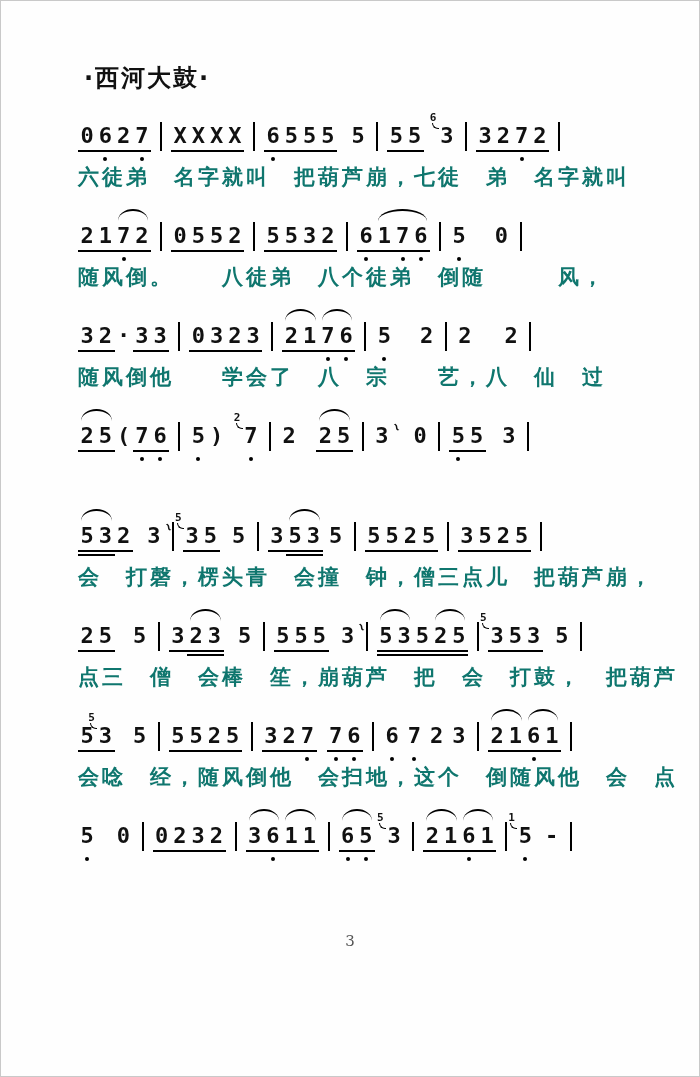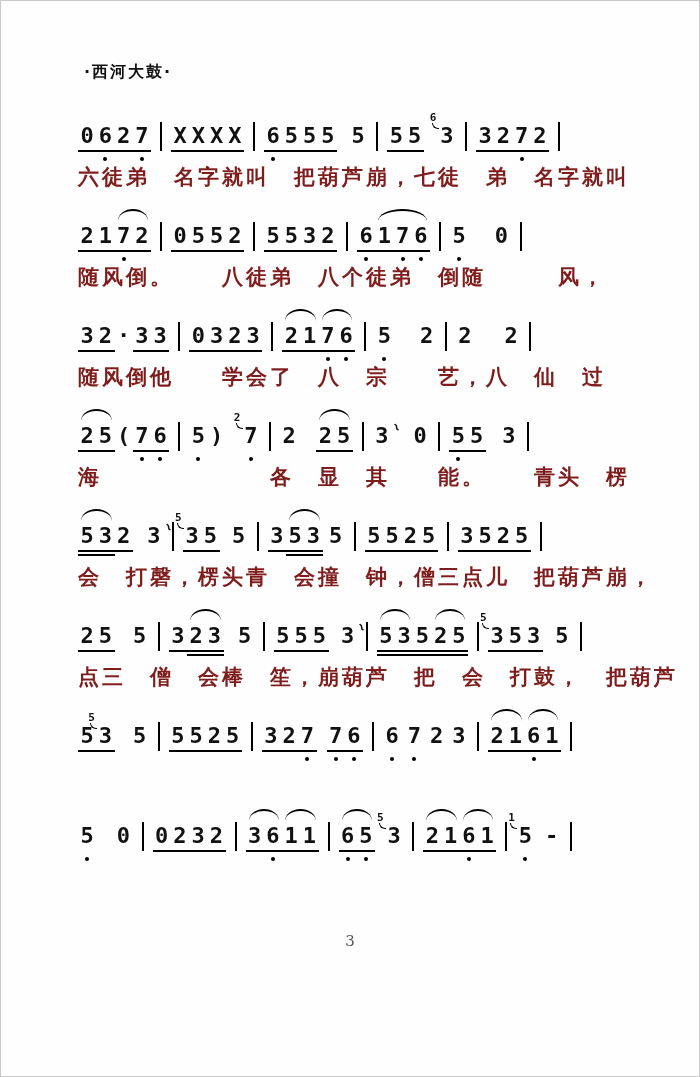--- a/index.html
+++ b/index.html
@@ -7,21 +7,21 @@
     width:700px;height:1077px;position:relative;
     background:#fefefe;color:#111;
     font-family:"DejaVu Sans", sans-serif;
     overflow:hidden;
   }
   .page-frame{
     position:absolute;inset:0;border:1px solid #c9c9c9;pointer-events:none;
   }
   .title{
     position:absolute;left:84px;top:62px;
-    font-size:16px;font-weight:800;letter-spacing:2px;
+    font-size:24px;font-weight:800;letter-spacing:2px;
     font-family:"DejaVu Sans", sans-serif;
   }
   .page-number{
     position:absolute;left:0;right:0;top:932px;text-align:center;
     font-size:15px;color:#555;font-family:"DejaVu Serif", serif;
   }
   .score-line{position:absolute;left:78px;width:545px;}
   .music-row{
     display:flex;align-items:flex-end;
     padding-top:17px;height:29px;
@@ -66,21 +66,21 @@
     border-radius:50% 50% 0 0 / 100% 100% 0 0;
   }
   .barline{
     width:2px;height:29px;background:#000;
     margin:0 9px -2px 9px;align-self:flex-end;flex:none;
   }
   .spacer{flex:none;height:1px;}
   .lyrics-row{
     margin-top:14px;
     font-size:21px;font-weight:700;letter-spacing:3px;
-    white-space:pre;color:#7f1d1d;
+    white-space:pre;color:#0f766e;
     font-family:"DejaVu Sans", sans-serif;
   }
 </style>
 </head>
 <body>
 
 <div class="page-frame"></div>
 
 <div class="title">·西河大鼓·</div>
 
@@ -208,21 +208,20 @@
         <span class="note">3<i class="wavy" style="font-style: normal;">~</i></span>
         <div class="spacer" style="width: 20px;"></div>
         <span class="note">0</span>
         <div class="barline"></div>
         <span class="note u1">5<i class="dotb"></i></span>
         <span class="note u1">5</span>
         <div class="spacer" style="width: 14px;"></div>
         <span class="note">3</span>
         <div class="barline"></div>
       </div>
-      <div class="lyrics-row">海　　　　　　　各　显　其　　能。　　青头　楞</div>
     </div>
     <div class="score-line" style="top: 503px;">
       <div class="music-row">
         <div class="slurgrp">
           <span class="note u2">5</span>
           <span class="note u2">3</span>
         </div>
         <span class="note u1">2</span>
         <div class="spacer" style="width: 12px;"></div>
         <span class="note">3<i class="wavy" style="font-style: normal;">~</i></span>
@@ -323,20 +322,21 @@
         <div class="slurgrp">
           <span class="note u1">2</span>
           <span class="note u1">1</span>
         </div>
         <div class="slurgrp">
           <span class="note u1">6<i class="dotb"></i></span>
           <span class="note u1">1</span>
         </div>
         <div class="barline"></div>
       </div>
+      <div class="lyrics-row">会唸　经，随风倒他　会扫地，这个　倒随风他　会　点</div>
     </div>
     <div class="score-line" style="top: 803px;">
       <div class="music-row">
         <span class="note">5<i class="dotb"></i></span>
         <div class="spacer" style="width: 18px;"></div>
         <span class="note">0</span>
         <div class="barline"></div>
         <span class="note u1">0</span>
         <span class="note u1">2</span>
         <span class="note u1">3</span>

